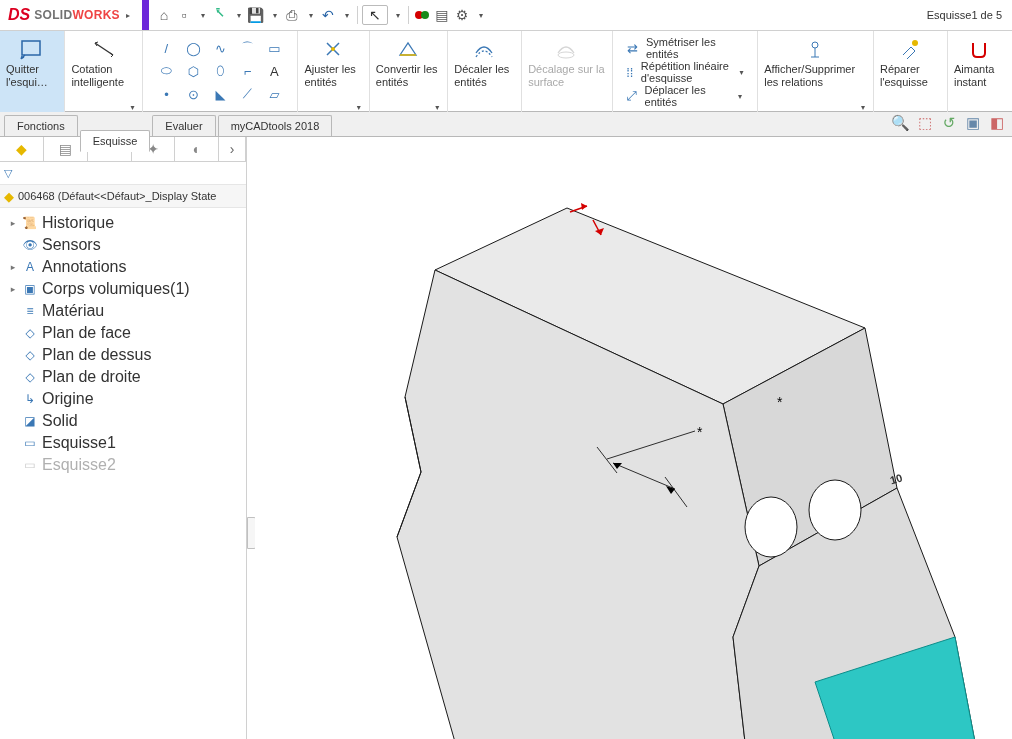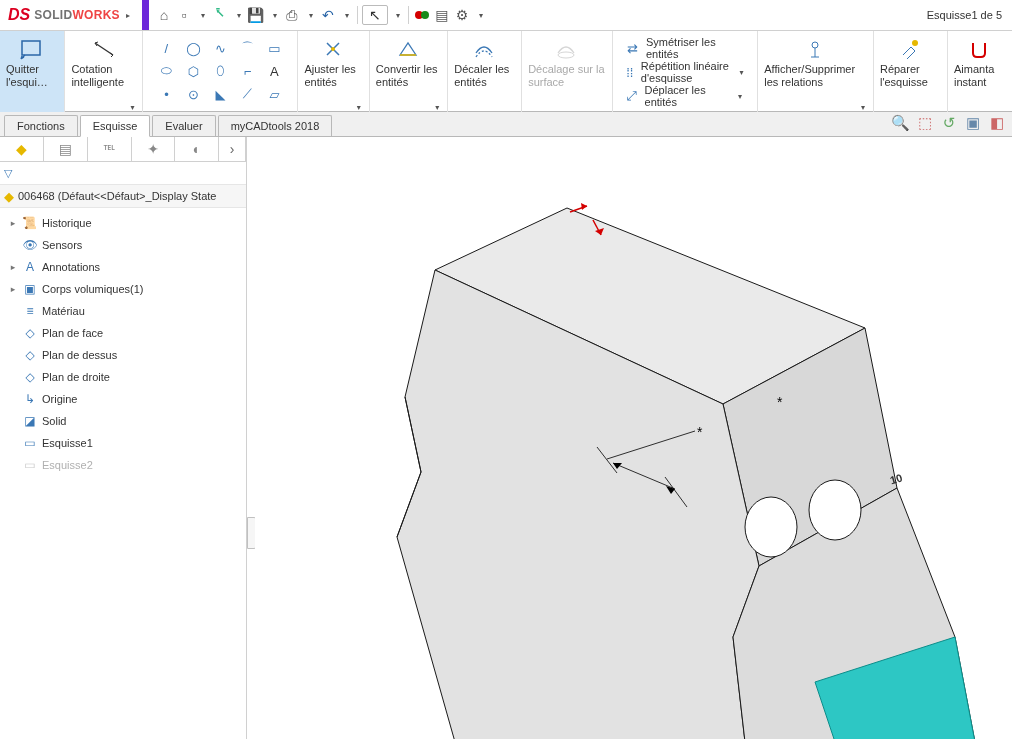--- a/index.html
+++ b/index.html
@@ -21,37 +21,37 @@
 .rgrp .blabeldis{color:#a9a9a9}
 .active-sketch{background:#cde4f7}
 .smallgrid{display:grid;grid-template-columns:repeat(5,26px);grid-template-rows:repeat(3,22px);gap:1px;padding:3px 4px}
 .smallgrid .sc{display:flex;align-items:center;justify-content:center;color:#3b78b5;font-size:13px;cursor:pointer}
 .sketch-cmds{display:flex;flex-direction:column;gap:2px;padding:3px 6px}
 .schrow{display:flex;align-items:center;gap:6px;height:22px;cursor:pointer}
 .schrow .ic{width:16px;height:16px;color:#3b78b5;display:flex;align-items:center;justify-content:center;font-size:13px}
 .schrow .txt{font-size:11px;color:#333}
 .tabs{height:24px;background:#f0f0f0;display:flex;align-items:flex-end;border-bottom:1px solid #b8b8b8;padding-left:4px;position:relative}
 .tab{padding:4px 12px;border:1px solid #b8b8b8;border-bottom:none;margin-right:2px;background:#f0f0f0;color:#333;cursor:pointer;font-size:11px;border-radius:2px 2px 0 0}
-.tab.active{background:#fff;border-bottom:1px solid #fff;position:relative;top:1px}
+.tab.active{background:#fff;border-bottom:1px solid #fff;position:relative;top:16px}
 .tabs-right{position:absolute;right:6px;top:2px;display:flex;gap:6px}
 .tabs-right .ic{width:18px;height:18px;color:#888;font-size:15px;cursor:pointer;display:flex;align-items:center;justify-content:center}
 .workspace{display:flex;height:605px}
 .sidepanel{width:246px;border-right:1px solid #d0d0d0;background:#fff;display:flex;flex-direction:column}
 .sp-tabs{height:24px;display:flex;border-bottom:1px solid #d0d0d0}
 .sp-tab{flex:1;display:flex;align-items:center;justify-content:center;border-right:1px solid #d0d0d0;cursor:pointer;color:#888;font-size:14px}
 .sp-tab.active{background:#fff}
 .sp-filter{height:22px;border-bottom:1px solid #e6e6e6;display:flex;align-items:center;padding-left:4px;color:#3b78b5}
 .sp-root{height:22px;display:flex;align-items:center;padding-left:4px;background:#f6f6f6;border-bottom:1px solid #e6e6e6;gap:4px}
 .sp-root .cube{color:#e6b800;font-size:13px}
 .sp-root .txt{font-size:11px;color:#333;white-space:nowrap;overflow:hidden;text-overflow:ellipsis}
 .tree{padding:4px 0}
 .tnode{display:flex;align-items:center;height:22px;padding-left:8px;gap:4px;cursor:pointer}
 .tnode .exp{width:10px;color:#777;font-size:9px;text-align:center}
 .tnode .ic{width:16px;height:16px;display:flex;align-items:center;justify-content:center;font-size:12px;color:#3b78b5}
-.tnode .lbl{font-size:11px;color:#333}
+.tnode .lbl{font-size:16px;color:#333}
 .tnode.inactive .lbl{color:#b0b0b0}
 .tnode.inactive .ic{color:#c8c8c8}
 .splitter{width:8px;background:#fff;position:relative;cursor:ew-resize}
 .splitter .nub{position:absolute;left:0;top:380px;width:8px;height:30px;border:1px solid #c0c0c0;border-radius:0 3px 3px 0;background:#f6f6f6}
 .viewport{flex:1;position:relative;background:#fff;overflow:hidden}
 .viewport svg{position:absolute;left:0;top:0}
 .dim-lbl{position:absolute;font-size:11px;color:#333;transform:rotate(-16deg);font-weight:600}
 </style>
 </head>
 <body>

